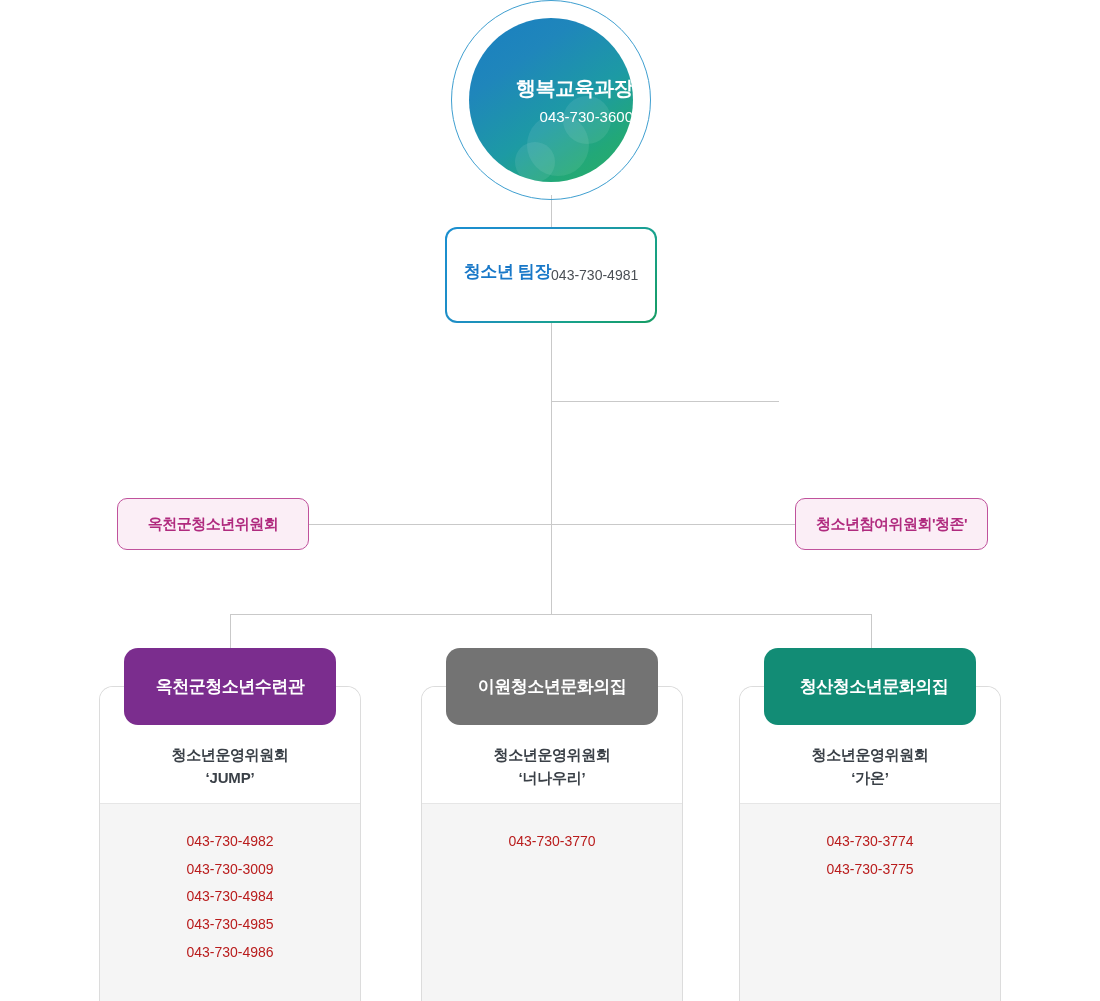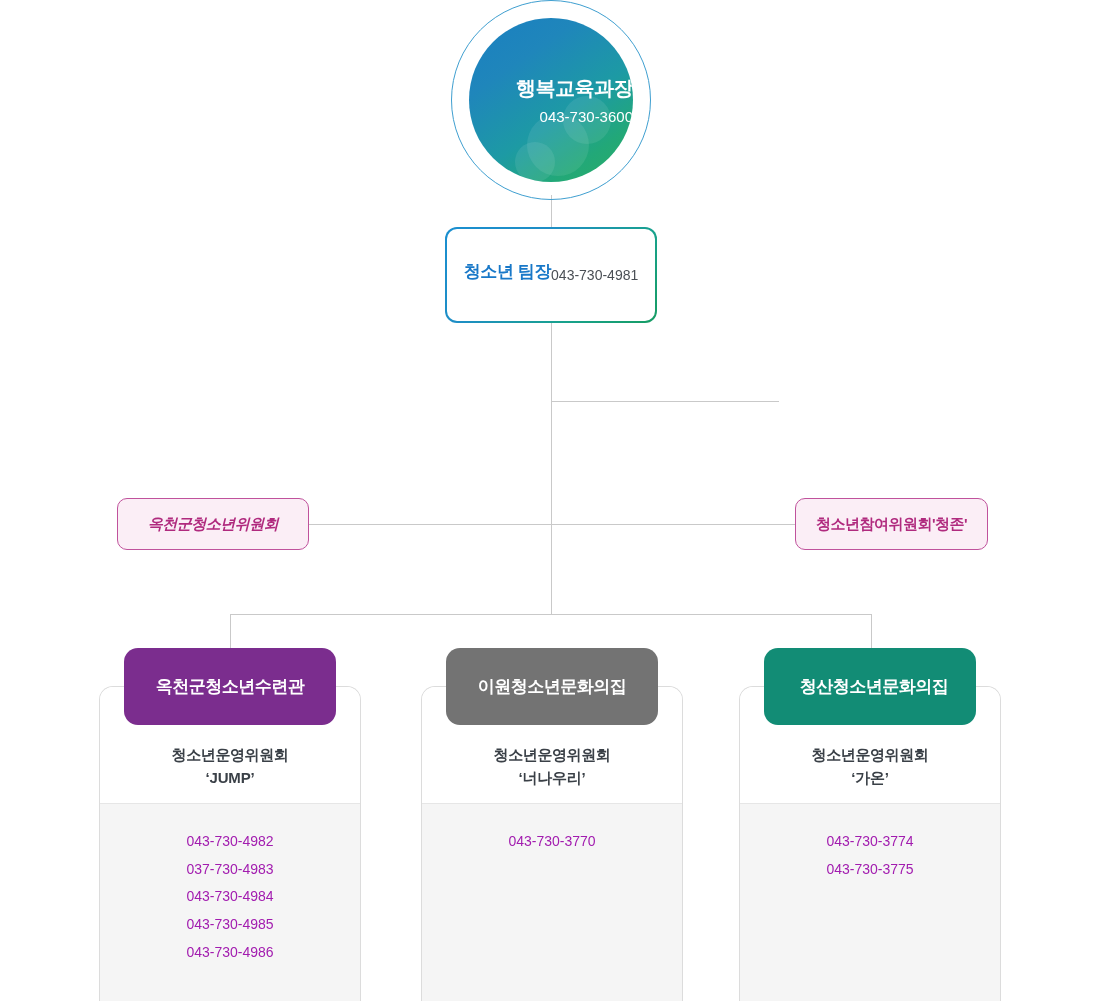--- a/index.html
+++ b/index.html
@@ -130,21 +130,21 @@
     justify-content: center;
     box-sizing: border-box;
   }
   .pink-label {
     color: #b02a7e;
     font-size: 15px;
     font-weight: bold;
     letter-spacing: -0.5px;
     white-space: nowrap;
   }
-  #pill-okcheon { left: 117px; top: 498px; width: 192px; height: 52px; font-style: italic; }
+  #pill-okcheon { left: 117px; top: 498px; width: 192px; height: 52px; }
   #pill-chungjon { left: 795px; top: 498px; width: 193px; height: 52px; }
 
   
   .card {
     position: absolute;
     width: 262px;
     top: 686px;
     height: 315px;
     box-sizing: border-box;
   }
@@ -215,21 +215,21 @@
   }
   .committee-alias {
     color: #3a4047;
     font-size: 15px;
     font-weight: bold;
     letter-spacing: -0.2px;
     line-height: 1.55;
     text-align: center;
   }
   .phone-line {
-    color: #a21caf;
+    color: #b91c1c;
     font-size: 14px;
     letter-spacing: 0px;
     line-height: 1.98;
     text-align: right;
   }
 
   #card-1 { left: 99px; }
   #card-2 { left: 421px; }
   #card-3 { left: 739px; }
   #card-1 .card-hdr { left: 25px; width: 212px; }
@@ -276,21 +276,21 @@
   </div>
 
   <div class="card" id="card-1">
     <div class="card-body">
       <div class="card-white">
         <div class="committee-name">청소년운영위원회</div>
         <div class="committee-alias">‘JUMP’</div>
       </div>
       <div class="card-gray">
         <div class="phone-line">043-730-4982</div>
-        <div class="phone-line">037-730-4983</div>
+        <div class="phone-line">043-730-3009</div>
         <div class="phone-line">043-730-4984</div>
         <div class="phone-line">043-730-4985</div>
         <div class="phone-line">043-730-4986</div>
       </div>
     </div>
     <div class="card-hdr" style="background:#7B2D8E;">
       <span class="card-hdr-label">옥천군청소년수련관</span>
     </div>
   </div>
 

